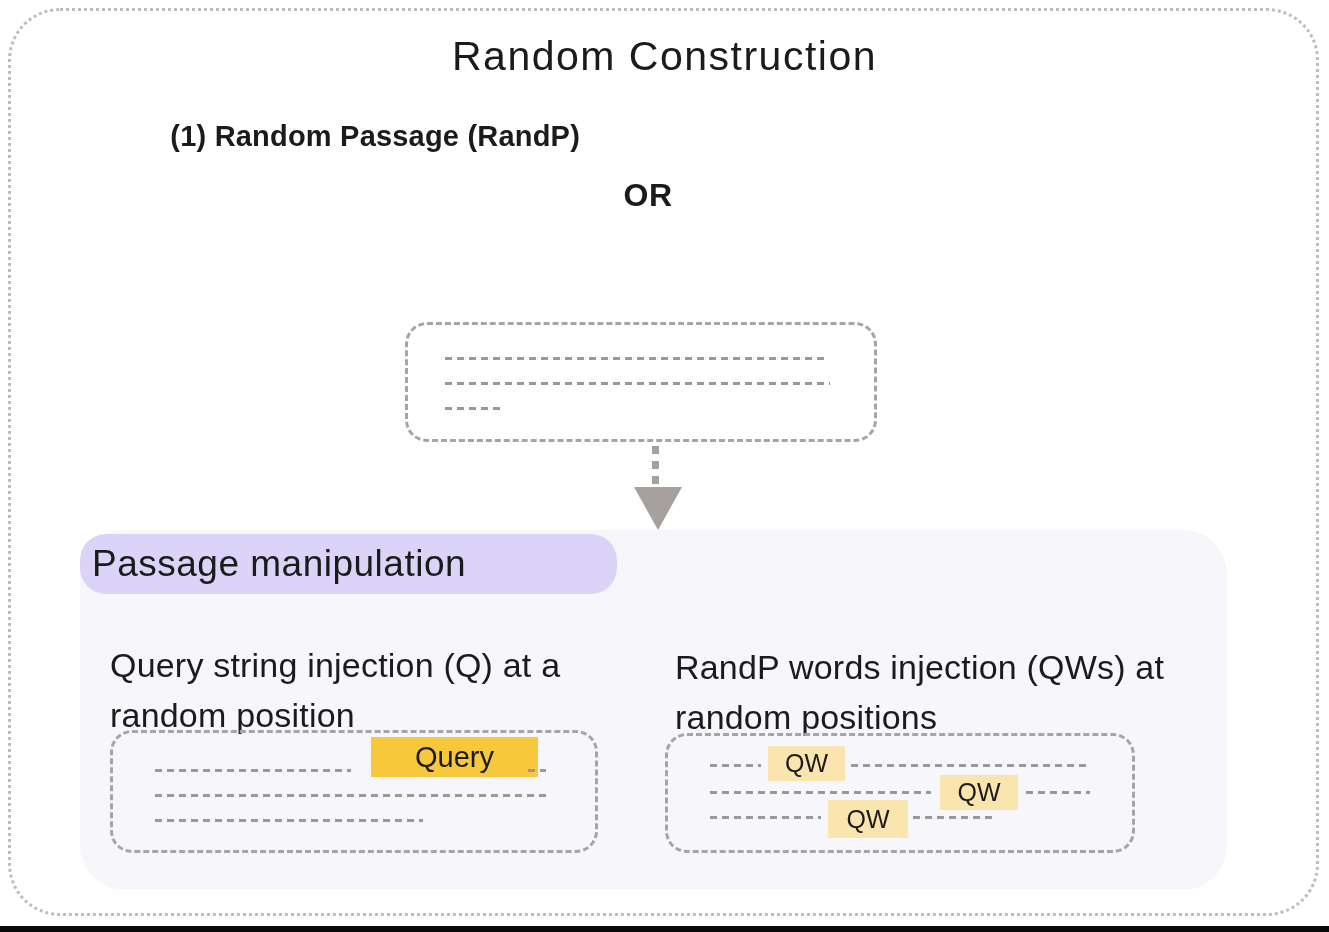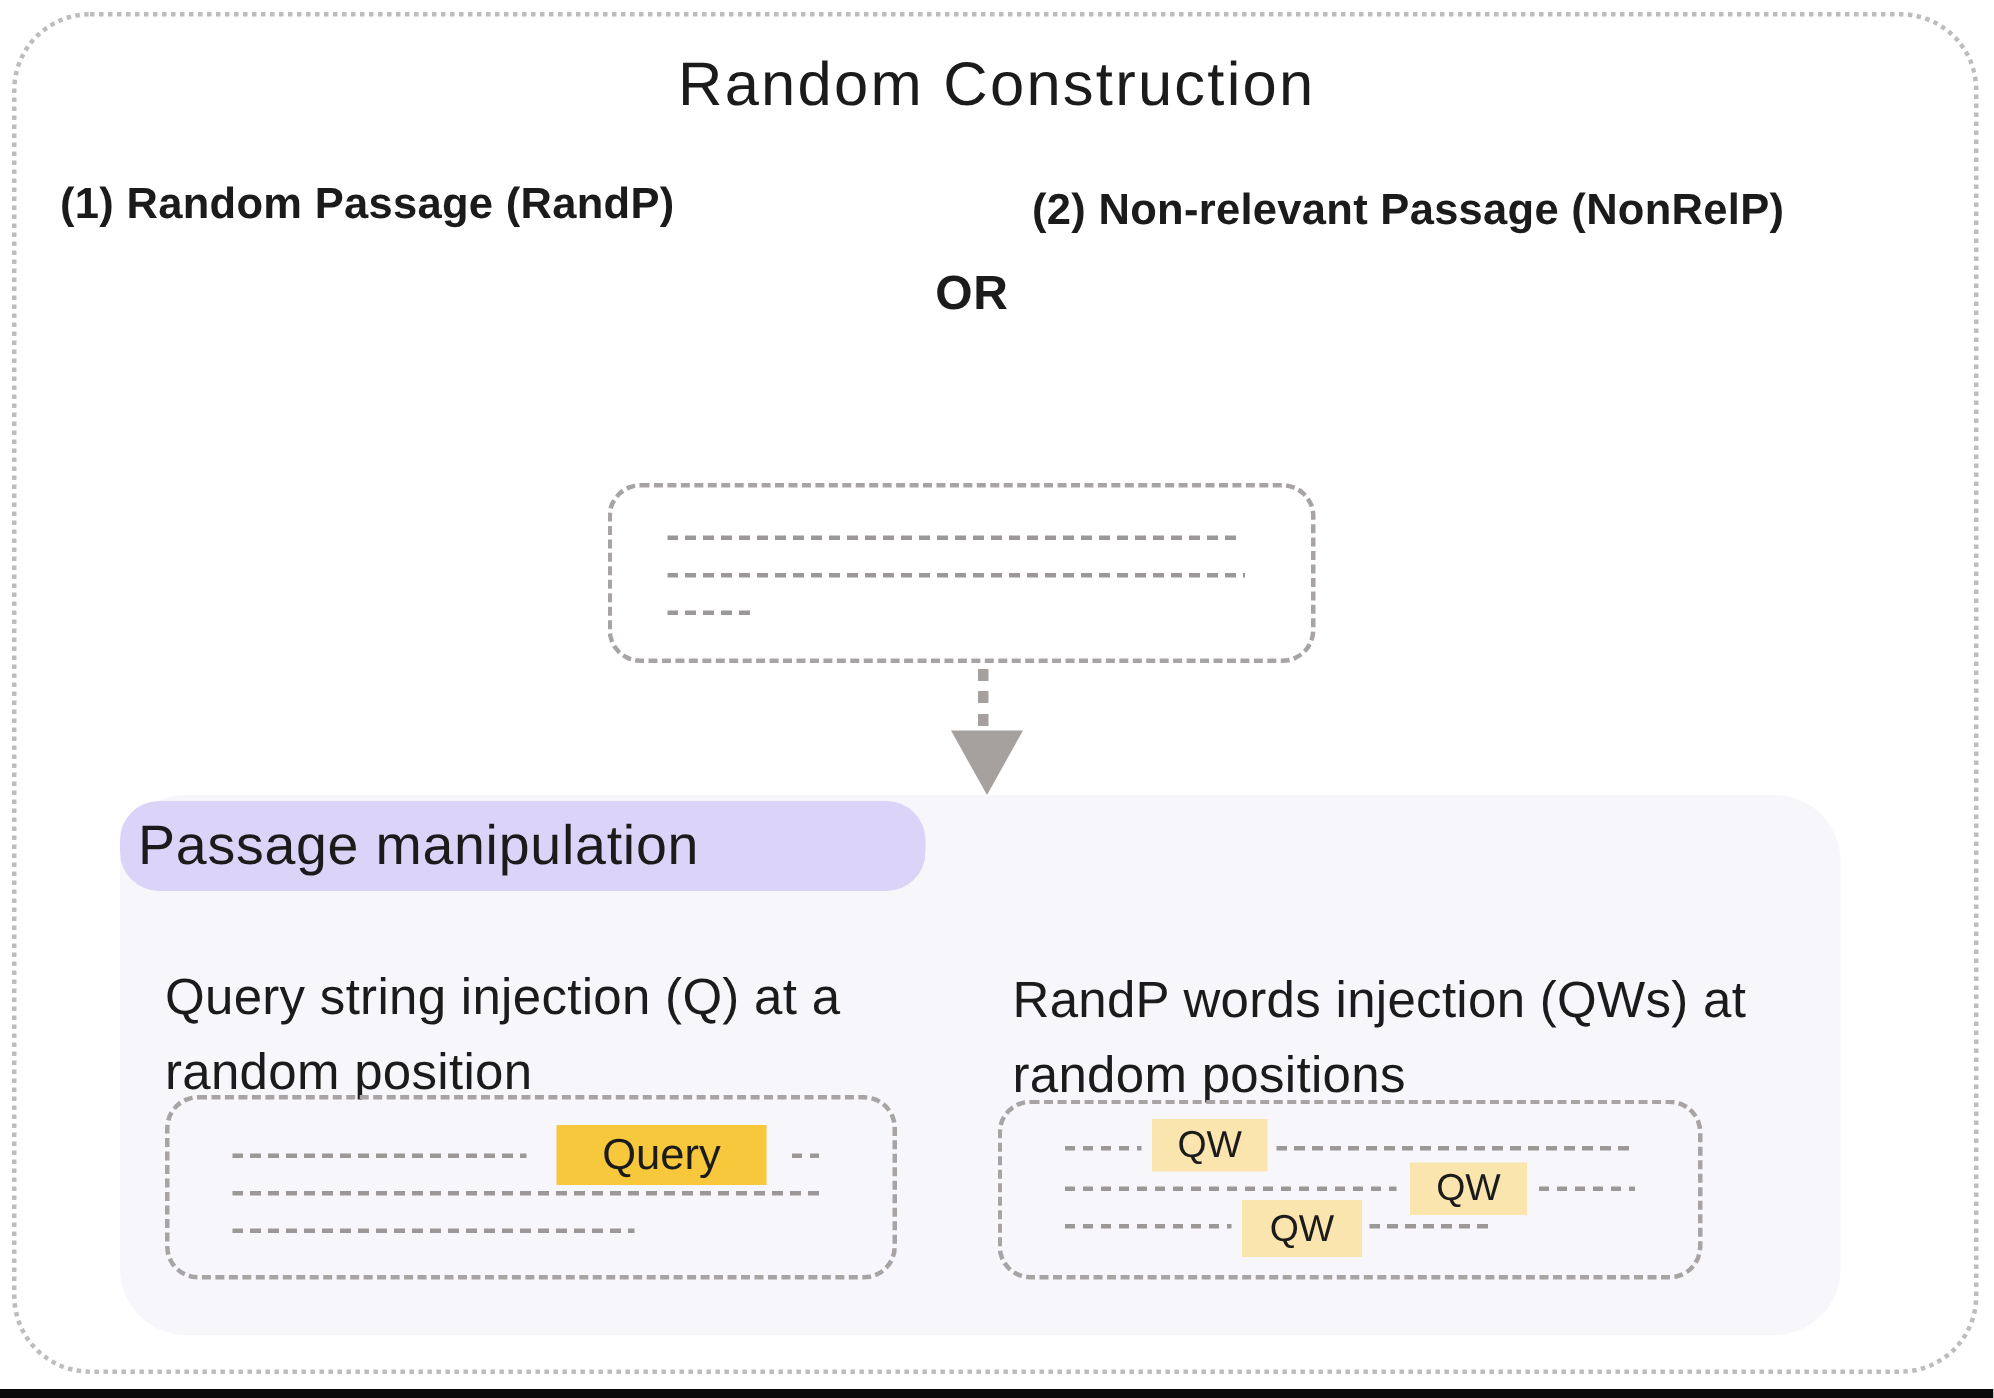--- a/index.html
+++ b/index.html
@@ -29,21 +29,21 @@
     left: 8px; top: 8px; width: 1311px; height: 908px;
     border: 3px dotted var(--frame-dot);
     border-radius: 52px;
   }
   .figure-title {
     left: 0; top: 33px; width: 1329px;
     text-align: center;
     font-size: 41px; font-weight: 400; letter-spacing: 1.5px;
   }
 
-  .option-block { text-align: left; line-height: 1.3; }
+  .option-block { text-align: right; line-height: 1.3; }
   .option-heading { font-size: 29px; font-weight: 700; letter-spacing: 0.2px; }
   .option-desc { font-size: 29px; font-style: italic; line-height: 1.42; margin-top: 6px; }
   .option-randp { left: 40px; top: 118px; width: 540px; }
   .option-nonrelp { left: 688px; top: 122px; width: 625px; }
   .or-label {
     left: 603px; top: 177px; width: 90px;
     text-align: center; font-size: 32px; font-weight: 700; letter-spacing: 0.5px;
   }
 
   .dashed-box {
@@ -115,21 +115,20 @@
 
 <div class="abs figure-title">Random Construction</div>
 
 <div class="abs option-block option-randp">
   <div class="option-heading">(1) Random Passage (RandP)</div>
 </div>
 
 <div class="abs or-label">OR</div>
 
 <div class="abs option-block option-nonrelp">
-  <div class="option-heading">(2) Non-relevant Passage (NonRelP)</div>
 </div>
 
 <div class="abs dashed-box source-box">
   <div class="abs dash-line" style="left:37px; top:32px; width:381px;"></div>
   <div class="abs dash-line" style="left:37px; top:57px; width:385px;"></div>
   <div class="abs dash-line" style="left:37px; top:82px; width:56px;"></div>
 </div>
 
 <div class="abs arrow-stem"></div>
 <div class="abs arrow-head"></div>
@@ -139,21 +138,21 @@
   <span>Passage manipulation</span>
 </div>
 
 <div class="abs caption caption-q pre">Query string injection (Q) at a
 random position</div>
 <div class="abs caption caption-qw pre">RandP words injection (QWs)  at
 random positions</div>
 
 <div class="abs dashed-box q-box">
   <div class="abs dash-line" style="left:42px;  top:36px; width:196px;"></div>
-  <div class="chip chip-query" style="left:258px; top:17px; width:140px; height:40px;">
+  <div class="chip chip-query" style="left:258px; top:4px; width:167px; height:40px;">
     <span>Query</span>
   </div>
   <div class="abs dash-line" style="left:415px; top:36px; width:18px;"></div>
   <div class="abs dash-line" style="left:42px;  top:61px; width:395px;"></div>
   <div class="abs dash-line" style="left:42px;  top:86px; width:268px;"></div>
 </div>
 
 <div class="abs dashed-box qw-box">
   <div class="abs dash-line" style="left:42px;  top:28px; width:51px;"></div>
   <div class="chip chip-qw" style="left:100px; top:10px; width:77px; height:35px;">

